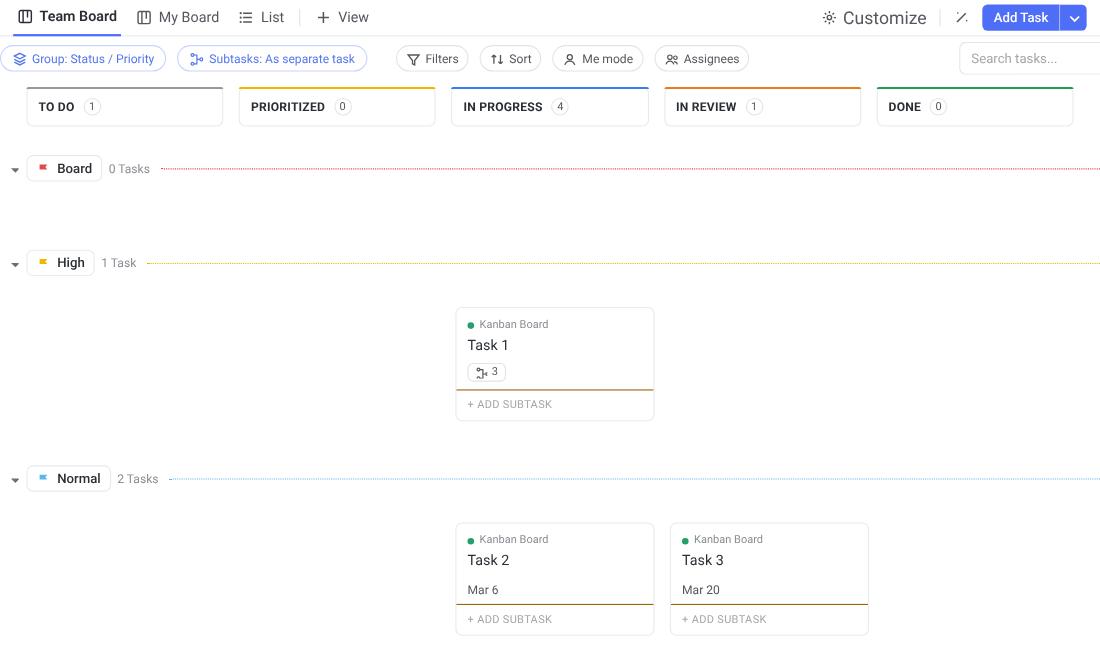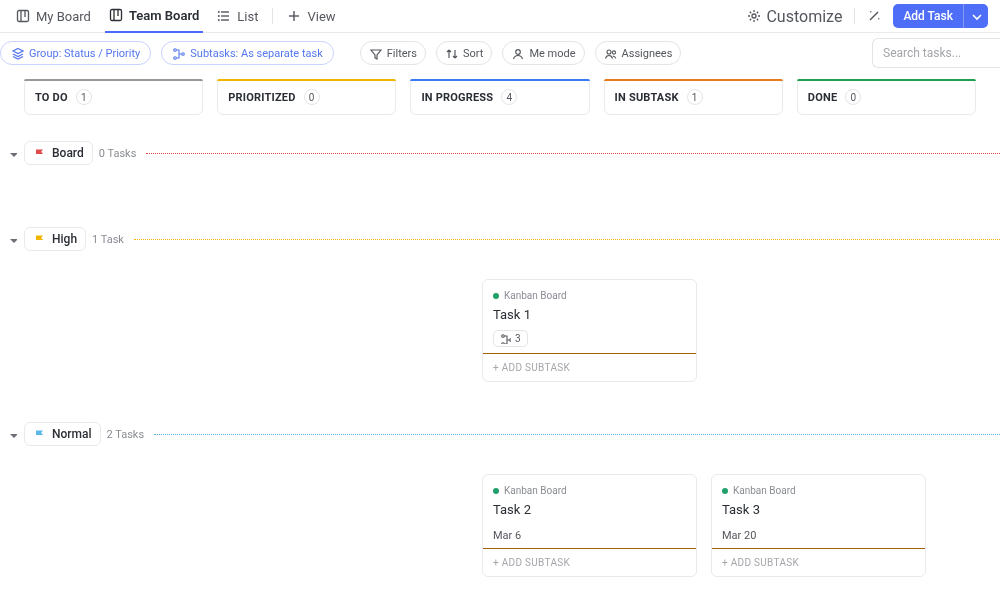--- a/index.html
+++ b/index.html
@@ -41,21 +41,21 @@
   .caret { width:12px; color:#6b6e75; cursor:pointer; display:flex; justify-content:center; }
   .flagbox { display:flex; align-items:center; gap:6px; border:1px solid #e8eaed; border-radius:6px; padding:4px 8px; font-size:12px; font-weight:500; cursor:pointer; }
   .tcount { font-size:11px; color:#8a8d93; }
   .dashline { flex:1; height:0; margin-left:4px; }
   .dashline.red { border-top:1.5px dotted #e24a4a; }
   .dashline.yellow { border-top:1.5px dotted #f2b600; }
   .dashline.blue { border-top:1.5px dotted #5bb7e8; }
 
   
   .cardsrow { display:flex; gap:14px; padding: 28px 24px 0 24px; }
-  .cardslot { width:215px; }
+  .cardslot { width:181px; }
   .card { border:1px solid #e8eaed; border-radius:6px; background:#fff; }
   .card .inner { padding:10px 10px 6px 10px; }
   .proj { display:flex; align-items:center; gap:5px; font-size:10px; color:#8a8d93; }
   .proj .dot { width:6px; height:6px; border-radius:50%; background:#22a06b; }
   .title { font-size:13px; color:#2a2e34; margin-top:6px; }
   .chip { display:inline-flex; align-items:center; gap:4px; border:1px solid #e4e4e6; border-radius:5px; padding:2px 6px; font-size:10px; color:#54575d; margin-top:8px; }
   .date { font-size:11px; color:#54575d; margin-top:12px; }
   .addsub { border-top:1px solid #a16207; padding:8px 10px; font-size:10px; letter-spacing:.3px; color:#a4a6aa; cursor:pointer; }
 
   svg { display:block; }
@@ -125,35 +125,35 @@
     <g id="i-flag">
         <path d="M3 2v11M3 2.5h7l-1.8 2.3L10 7H3" fill="currentColor"></path>
       </g>
     <g id="i-caret">
         <path d="M3 5l4 4 4-4z" fill="currentColor"></path>
       </g>
   </defs>
 </svg>
 
 <div class="tabs">
+  <div class="tab active">
+    <span class="ticon">
+        <svg width="14" height="14">
+          <use href="#i-board"></use>
+        </svg>
+      </span>
+    <span>Team Board</span>
+  </div>
   <div class="tab">
     <span class="ticon">
         <svg width="14" height="14">
           <use href="#i-board"></use>
         </svg>
       </span>
     <span>My Board</span>
-  </div>
-  <div class="tab active">
-    <span class="ticon">
-        <svg width="14" height="14">
-          <use href="#i-board"></use>
-        </svg>
-      </span>
-    <span>Team Board</span>
   </div>
   <div class="tab">
     <span class="ticon">
         <svg width="14" height="14">
           <use href="#i-list"></use>
         </svg>
       </span>
     <span>List</span>
   </div>
   <div class="divider"></div>
@@ -263,21 +263,21 @@
     <span class="name">PRIORITIZED</span>
     <span class="countbadge">0</span>
   </div>
   <div class="col">
     <div class="topline" style="background:#3a7af2"></div>
     <span class="name">IN PROGRESS</span>
     <span class="countbadge">4</span>
   </div>
   <div class="col">
     <div class="topline" style="background:#e87b1b"></div>
-    <span class="name">IN SUBTASK</span>
+    <span class="name">IN REVIEW</span>
     <span class="countbadge">1</span>
   </div>
   <div class="col">
     <div class="topline" style="background:#1f9e52"></div>
     <span class="name">DONE</span>
     <span class="countbadge">0</span>
   </div>
 </div>
 
 <div class="group">

